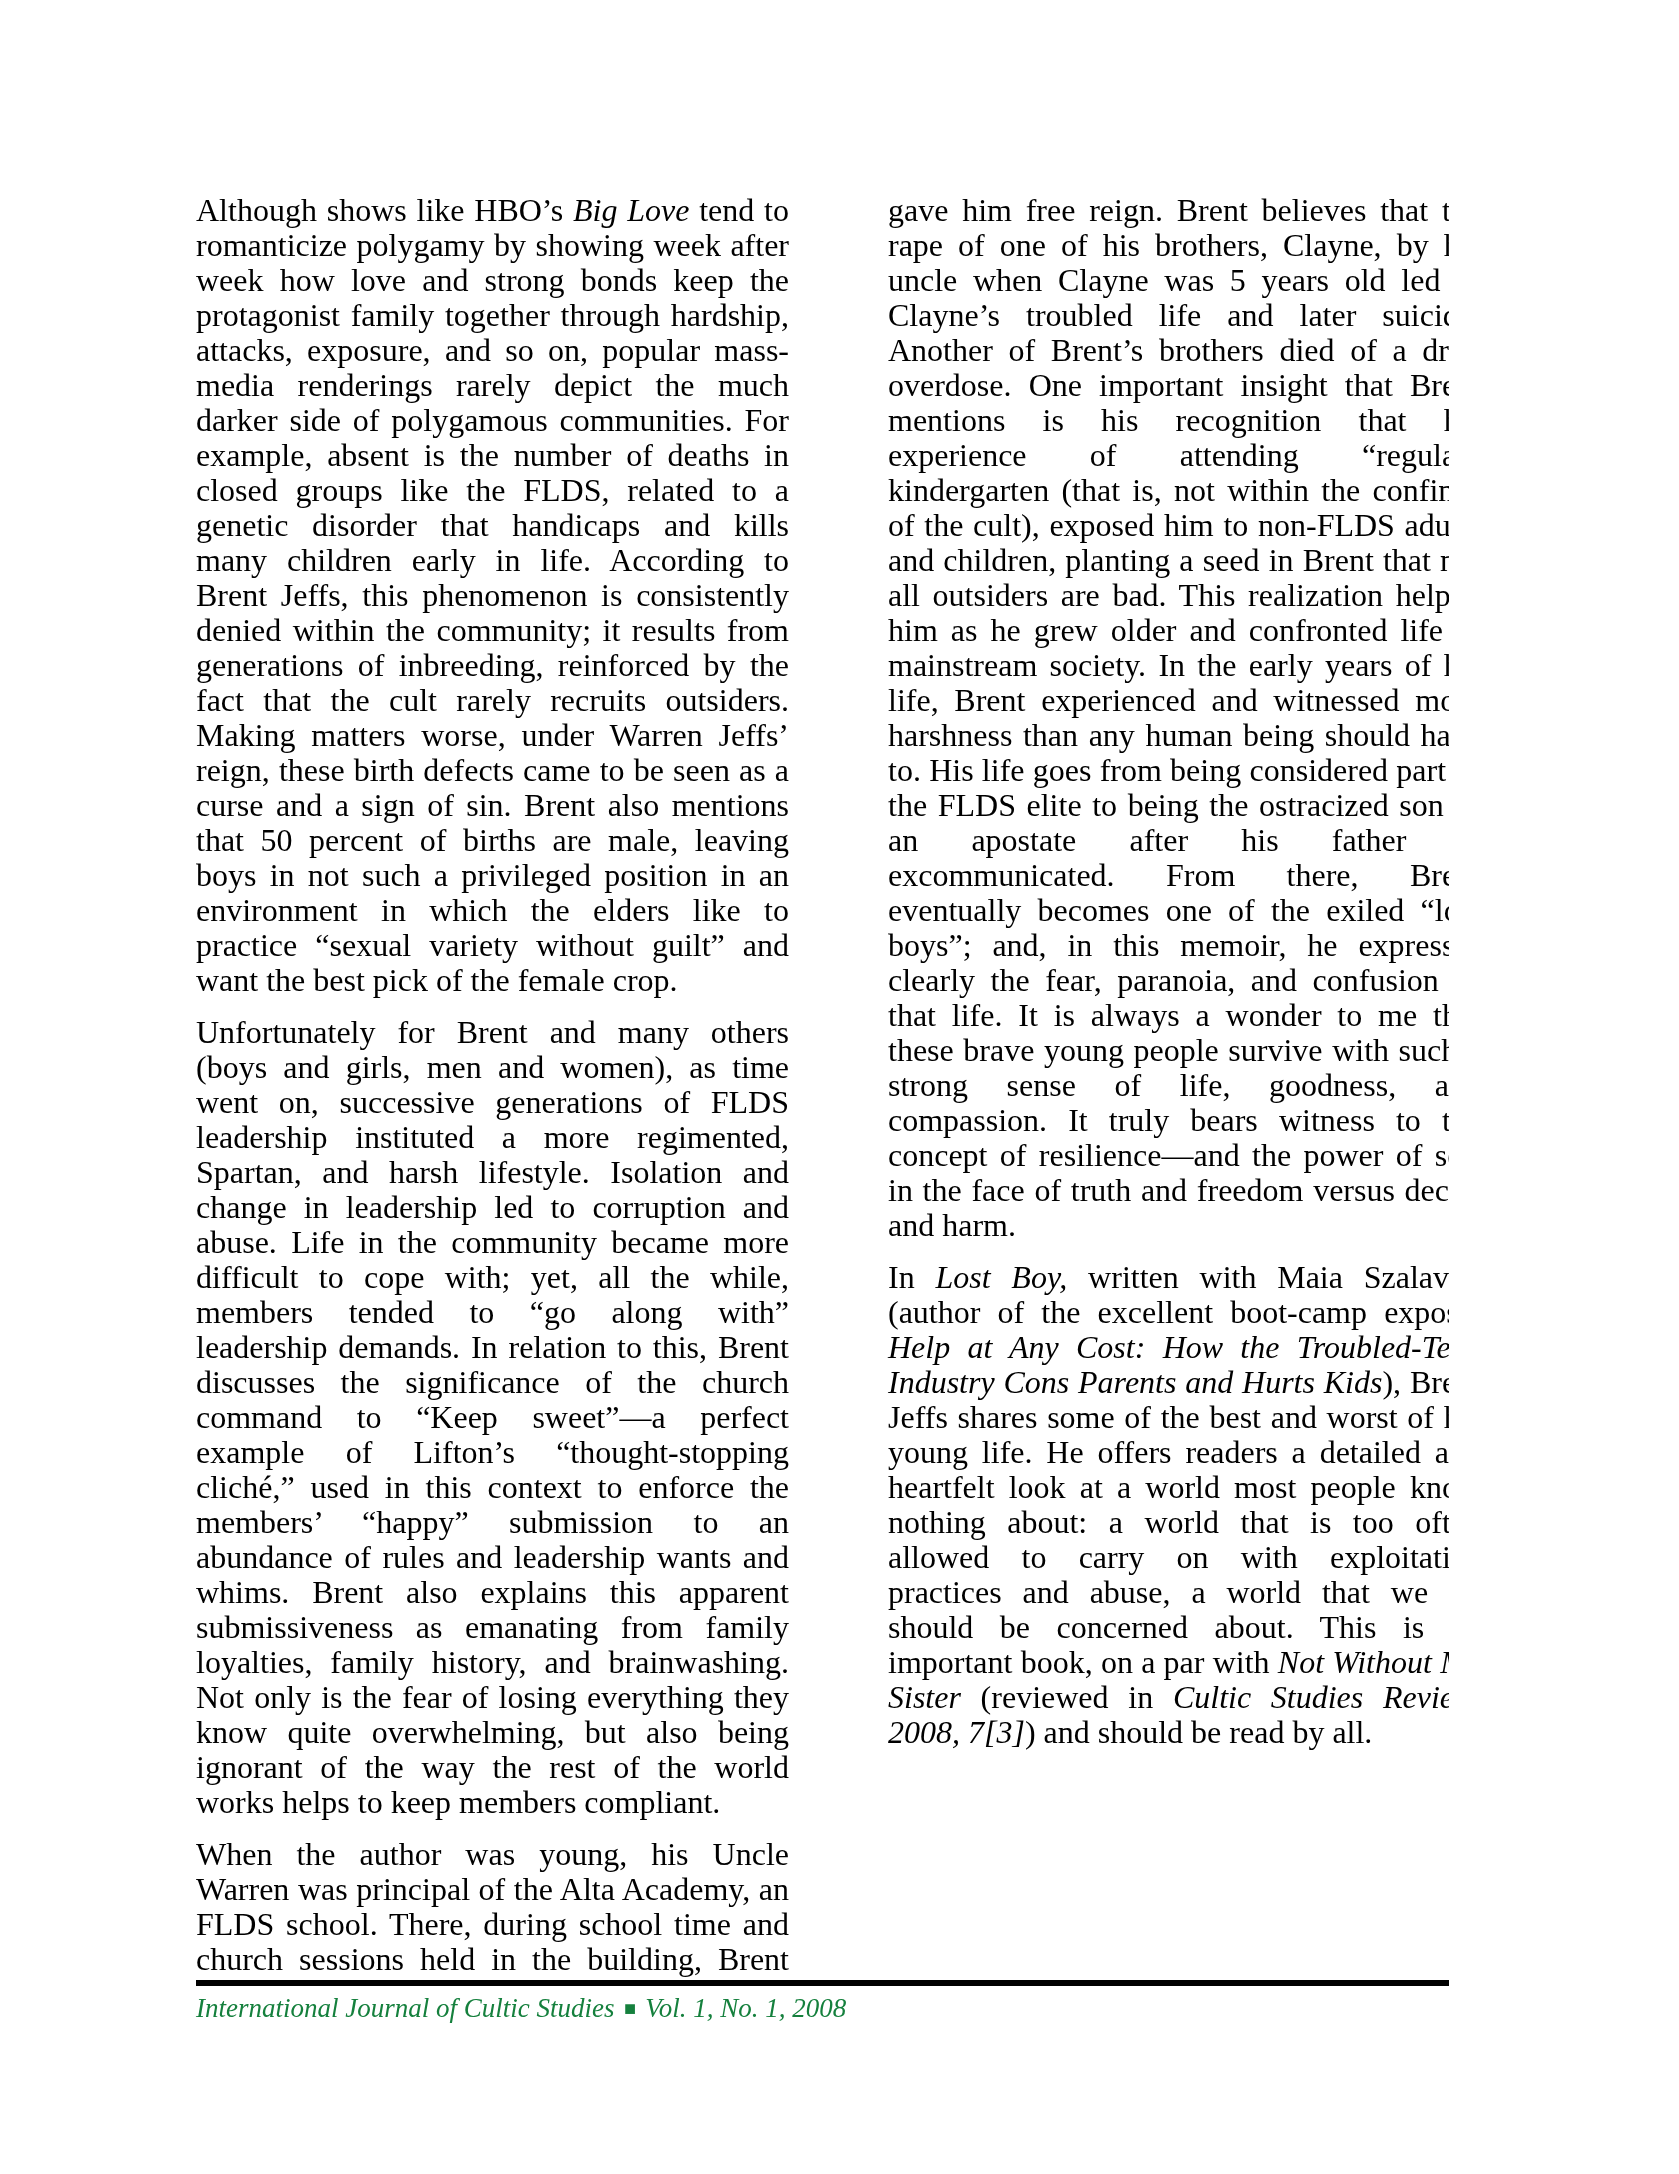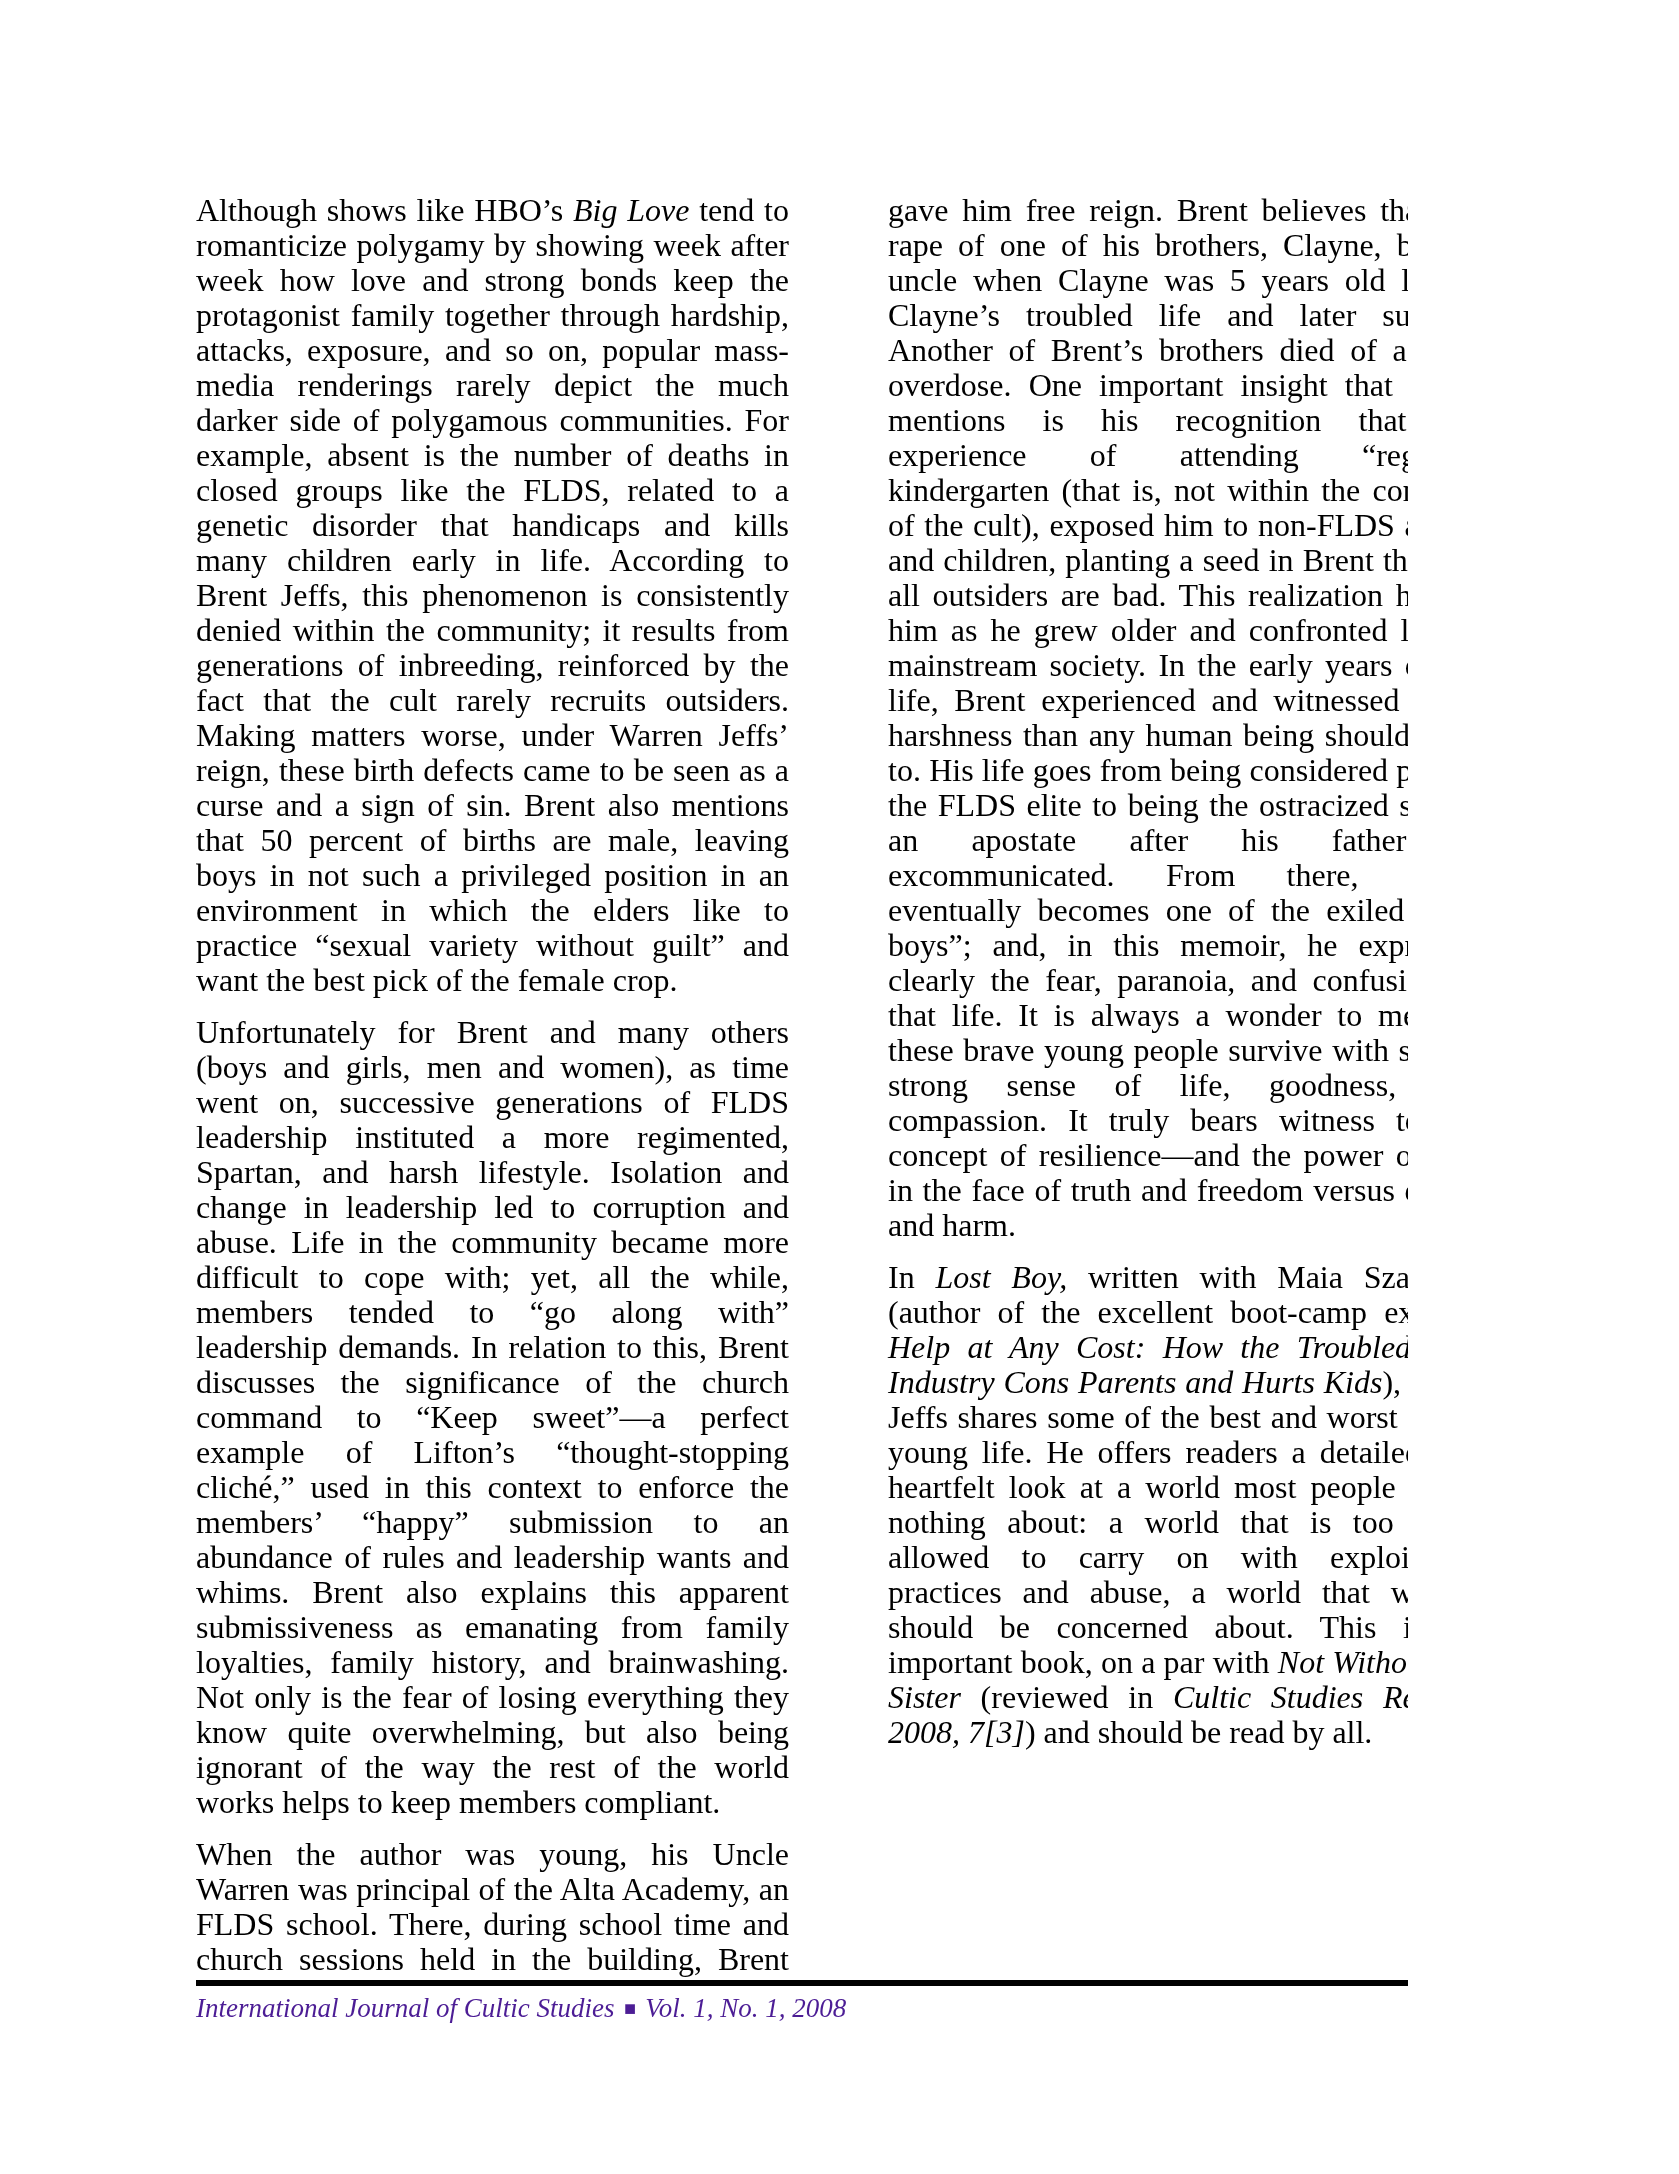--- a/index.html
+++ b/index.html
@@ -8,20 +8,21 @@
     background: #ffffff;
   }
   .page {
     position: relative;
     width: 1408px;
     height: 2174px;
     background: #ffffff;
     color: #000000;
     font-family: "Liberation Serif", "DejaVu Serif", serif;
     overflow: hidden;
+    padding-left: 41px;
   }
   .columns {
     position: absolute;
     left: 196px;
     top: 193px;
     width: 1285px;
     height: 1789px;
     display: flex;
     gap: 99px;
     overflow: hidden;
@@ -48,21 +49,21 @@
   .footer-row {
     position: absolute;
     left: 196px;
     top: 1991px;
     width: 1287px;
     display: flex;
     align-items: baseline;
     font-style: italic;
     font-size: 27px;
     line-height: 34px;
-    color: #4c1d95;
+    color: #15803d;
   }
   .footer-sq {
     font-style: normal;
     font-size: 20px;
     margin: 0 9.4px;
     position: relative;
     top: -1.9px;
   }
   .footer-pageno { margin-left: auto; }
 </style>

